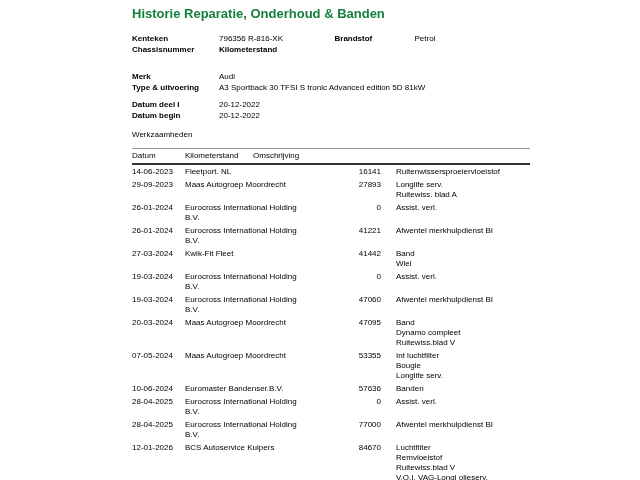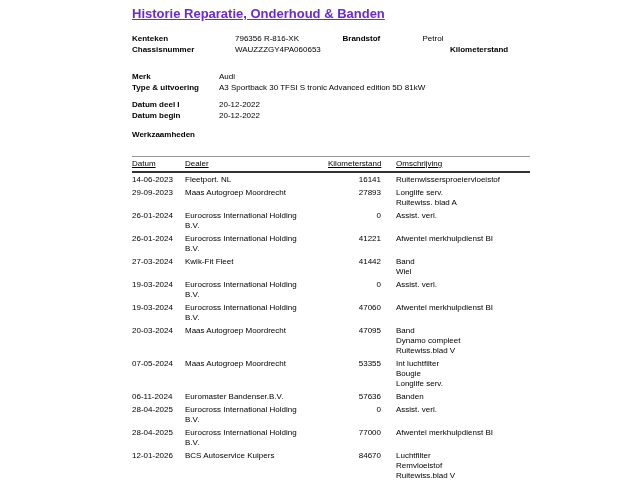--- a/index.html
+++ b/index.html
@@ -20,51 +20,49 @@
   .page {
     position: absolute;
     left: 132px;
     top: 6px;
     width: 398px;
   }
   .page-title {
     font-size: 13px;
     line-height: 16px;
     font-weight: bold;
-    color: #6d28d9;
+    color: #15803d;
     margin: 0 0 11px 0;
-    text-decoration: underline;
   }
   .kv-section { margin-bottom: 0; }
   .kv-section.sec-a { margin-bottom: 16px; }
   .kv-section.sec-b { margin-bottom: 6px; }
   .kv-section.sec-c { margin-bottom: 8px; }
   .kv-row {
     display: flex;
     line-height: 11px;
     align-items: flex-end;
   }
   .kv-label { font-weight: bold; flex: none; }
   .w-label1 { width: 87px; }
-  .w-val1   { width: 113px; flex: none; margin-left: 16px; }
+  .w-val1   { width: 113px; flex: none; }
   .w-label2 { width: 80px; }
   .kv-value { flex: 1; }
   .section-title {
-    font-weight: bold;
+    font-weight: normal;
     line-height: 11px;
-    margin-bottom: 16px;
+    margin-bottom: 8px;
   }
   .t-head {
     display: flex;
     border-top: 1px solid #999999;
     border-bottom: 2px solid #333333;
     padding: 2px 0;
     line-height: 10px;
     align-items: flex-start;
-    text-decoration: underline;
   }
   .t-row {
     display: flex;
     padding: 2px 0 1px 0;
     line-height: 10px;
     align-items: flex-start;
   }
   .c-datum  { width: 53px;  flex: none; }
   .c-dealer { width: 123px; margin-right: 20px; flex: none; }
   .c-km     { width: 53px;  flex: none; text-align: right; }
@@ -79,21 +77,20 @@
 
   <div class="kv-section sec-a">
     <div class="kv-row">
       <span class="kv-label w-label1">Kenteken</span>
       <span class="kv-value w-val1">796356 R-816-XK</span>
       <span class="kv-label w-label2">Brandstof</span>
       <span class="kv-value">Petrol</span>
     </div>
     <div class="kv-row">
       <span class="kv-label w-label1">Chassisnummer</span>
-      <span class="kv-value w-val1">WAUZZZGY4PA060653</span>
       <span class="kv-label w-label2">Kilometerstand</span>
     </div>
   </div>
 
   <div class="kv-section sec-b">
     <div class="kv-row">
       <span class="kv-label w-label1">Merk</span>
       <span class="kv-value">Audi</span>
     </div>
     <div class="kv-row">
@@ -111,21 +108,20 @@
       <span class="kv-label w-label1">Datum begin</span>
       <span class="kv-value">20-12-2022</span>
     </div>
   </div>
 
   <div class="section-title">Werkzaamheden</div>
 
   <div class="history-table">
     <div class="t-head">
       <span class="c-datum">Datum</span>
-      <span class="c-dealer">Dealer</span>
       <span class="c-km">Kilometerstand</span>
       <span class="c-oms">Omschrijving</span>
     </div>
     <div id="t-body">
         <div class="t-row">
           <span class="c-datum">14-06-2023</span>
           <span class="c-dealer">Fleetport. NL</span>
           <span class="c-km">16141</span>
           <span class="c-oms">
             <div>Ruitenwissersproeiervloeistof</div>
@@ -195,21 +191,21 @@
           <span class="c-datum">07-05-2024</span>
           <span class="c-dealer">Maas Autogroep Moordrecht</span>
           <span class="c-km">53355</span>
           <span class="c-oms">
             <div>Int luchtfilter</div>
             <div>Bougie</div>
             <div>Longlife serv.</div>
           </span>
         </div>
         <div class="t-row">
-          <span class="c-datum">06-11-2024</span>
+          <span class="c-datum">10-06-2024</span>
           <span class="c-dealer">Euromaster Bandenser.B.V.</span>
           <span class="c-km">57636</span>
           <span class="c-oms">
             <div>Banden</div>
           </span>
         </div>
         <div class="t-row">
           <span class="c-datum">28-04-2025</span>
           <span class="c-dealer">Eurocross International Holding B.V.</span>
           <span class="c-km">0</span>

